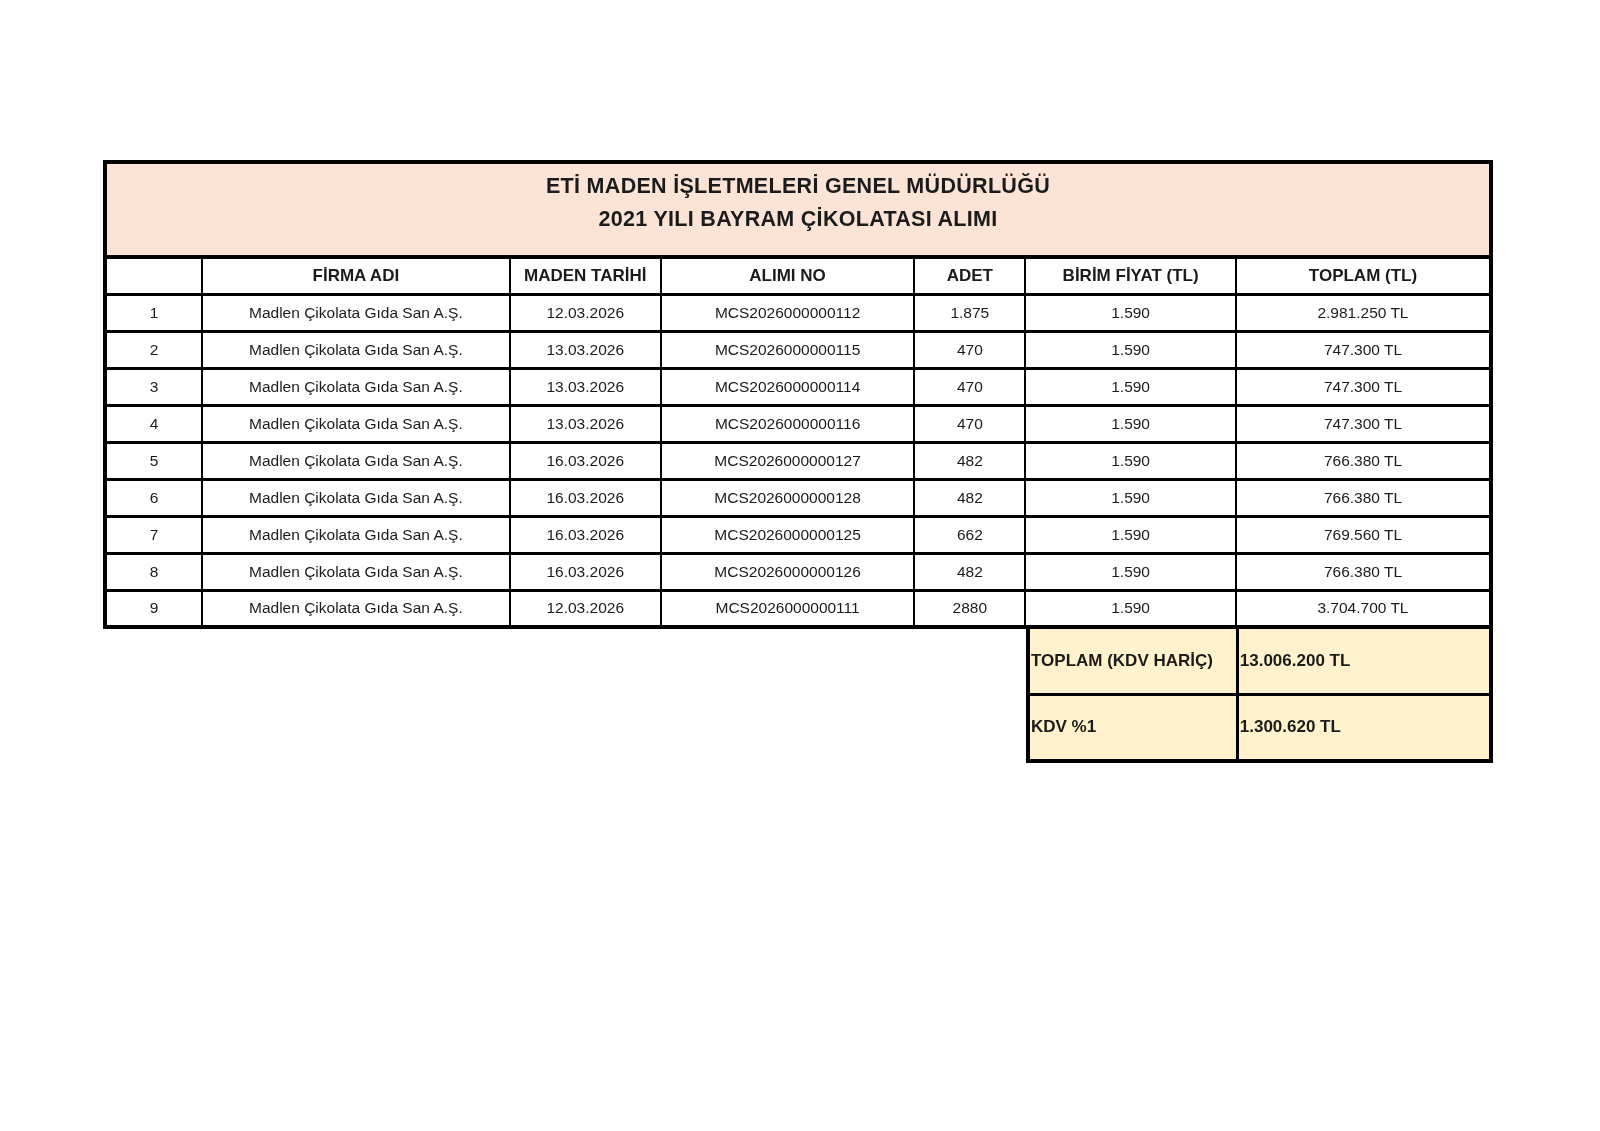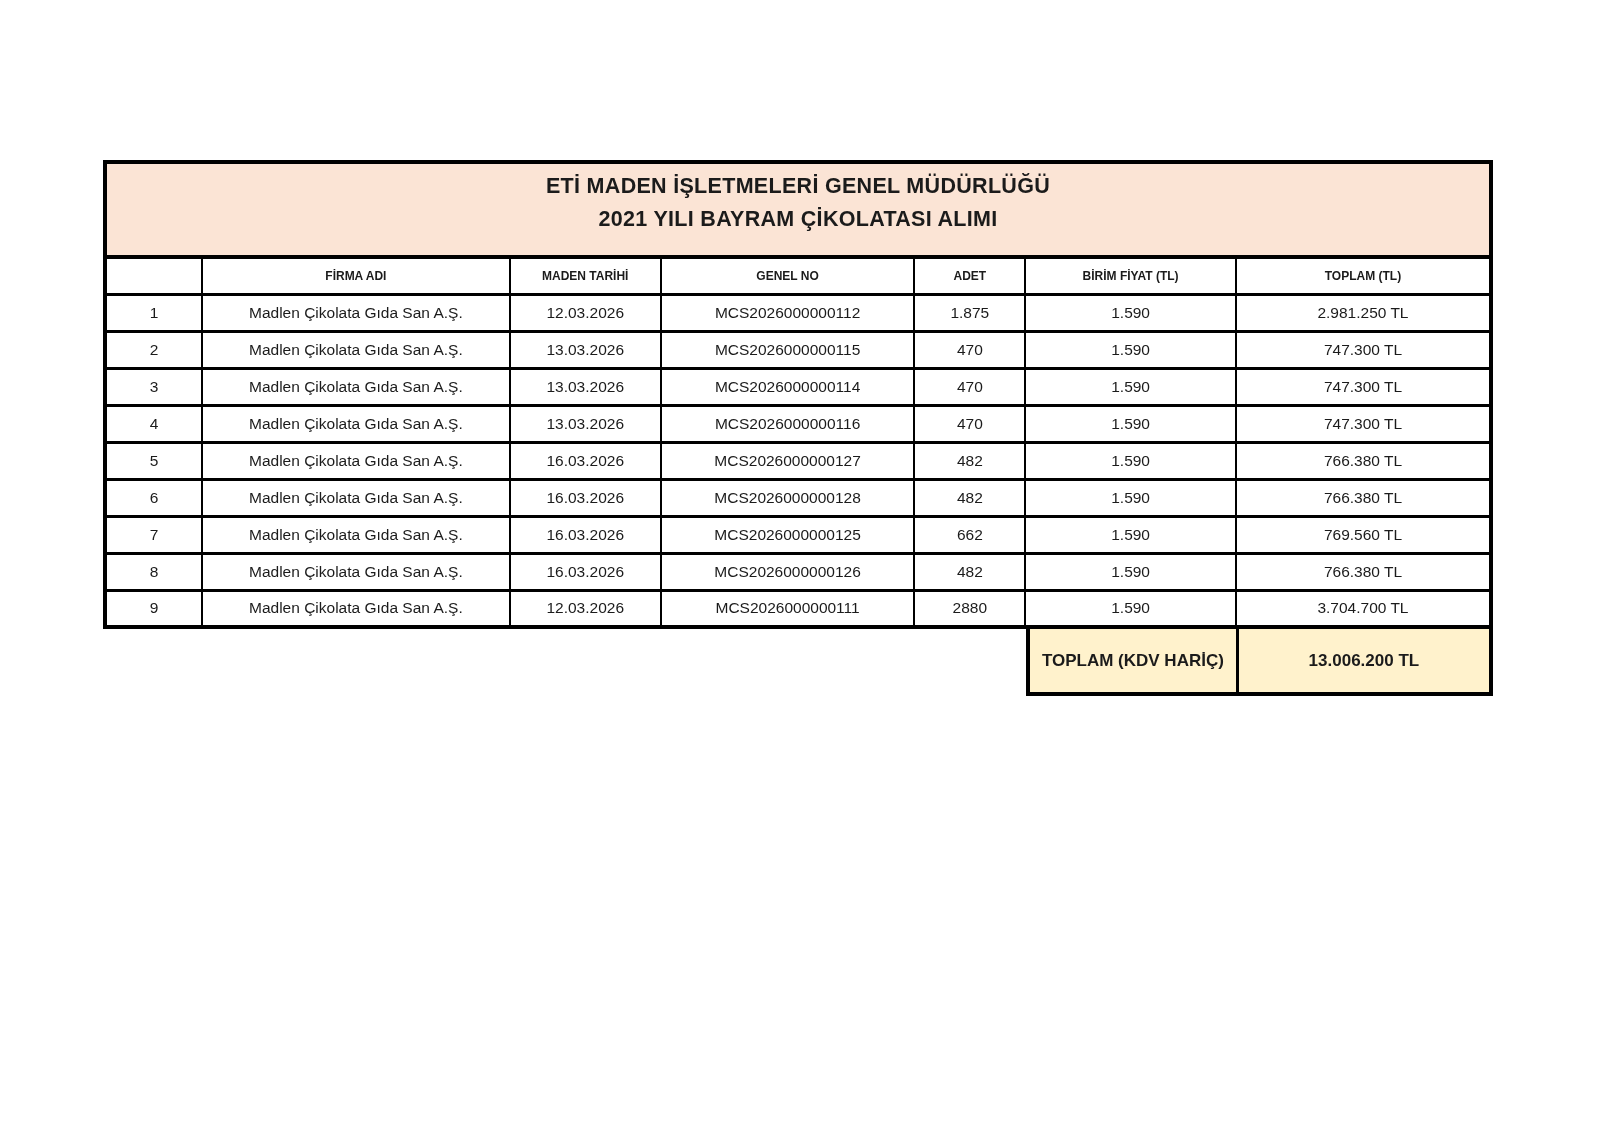--- a/index.html
+++ b/index.html
@@ -31,40 +31,40 @@
     width:100%;border-collapse:collapse;table-layout:fixed;
     border:4px solid var(--border-c);
   }
   table.main th, table.main td{
     border:solid var(--border-c);
     border-width:3px 2px;
     text-align:center;vertical-align:middle;
     overflow:hidden;white-space:nowrap;
     padding:0 4px;
   }
-  table.main th{height:37px;font-size:12px;font-weight:bold;}
+  table.main th{height:37px;font-size:17px;font-weight:bold;}
   table.main td{height:37px;font-size:15.5px;font-weight:normal;}
 
   col.c-num{width:7.0%;}
   col.c-firma{width:22.2%;}
   col.c-tarih{width:10.9%;}
   col.c-fno{width:18.3%;}
   col.c-adet{width:8.0%;}
   col.c-birim{width:15.2%;}
   col.c-toplam{width:18.4%;}
 
   table.summary{
     width:467px;margin-left:auto;margin-top:-4px;
     border-collapse:collapse;table-layout:fixed;
     border:4px solid var(--border-c);
   }
   table.summary td{
     border:3px solid var(--border-c);
     background:var(--summary-bg);
-    height:67px;text-align:center;vertical-align:middle;
+    height:67px;vertical-align:middle;
     font-weight:bold;font-size:17px;
     overflow:hidden;white-space:nowrap;
   }
   col.s-label{width:45.2%;}
   col.s-value{width:54.8%;}
 </style>
 </head>
 <body>
 
 <div class="sheet">
@@ -83,21 +83,21 @@
         <col class="c-fno">
           <col class="c-adet">
           <col class="c-birim">
           <col class="c-toplam">
       </colgroup>
       <thead>
         <tr>
           <th></th>
           <th>FİRMA ADI</th>
           <th>MADEN TARİHİ</th>
-          <th>GENEL NO</th>
+          <th>ALIMI NO</th>
           <th>ADET</th>
           <th>BİRİM FİYAT (TL)</th>
           <th>TOPLAM (TL)</th>
         </tr>
       </thead>
       <tbody>
           <tr>
             <td>1</td>
             <td>Madlen Çikolata Gıda San A.Ş.</td>
             <td>12.03.2026</td>
@@ -184,17 +184,21 @@
     <table class="summary">
       <colgroup>
           <col class="s-label">
           <col class="s-value">
         </colgroup>
       <tbody>
         <tr>
           <td>TOPLAM (KDV HARİÇ)</td>
           <td>13.006.200 TL</td>
         </tr>
+        <tr>
+          <td>KDV %1</td>
+          <td>1.300.620 TL</td>
+        </tr>
       </tbody>
     </table>
 
   </div>
 </div>
 
 </body></html>

